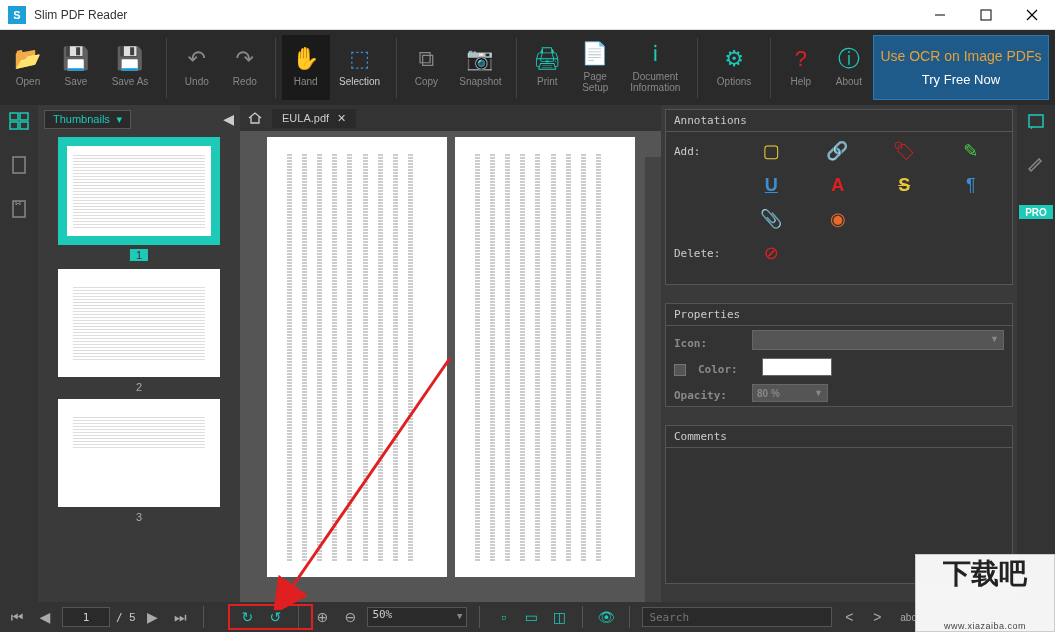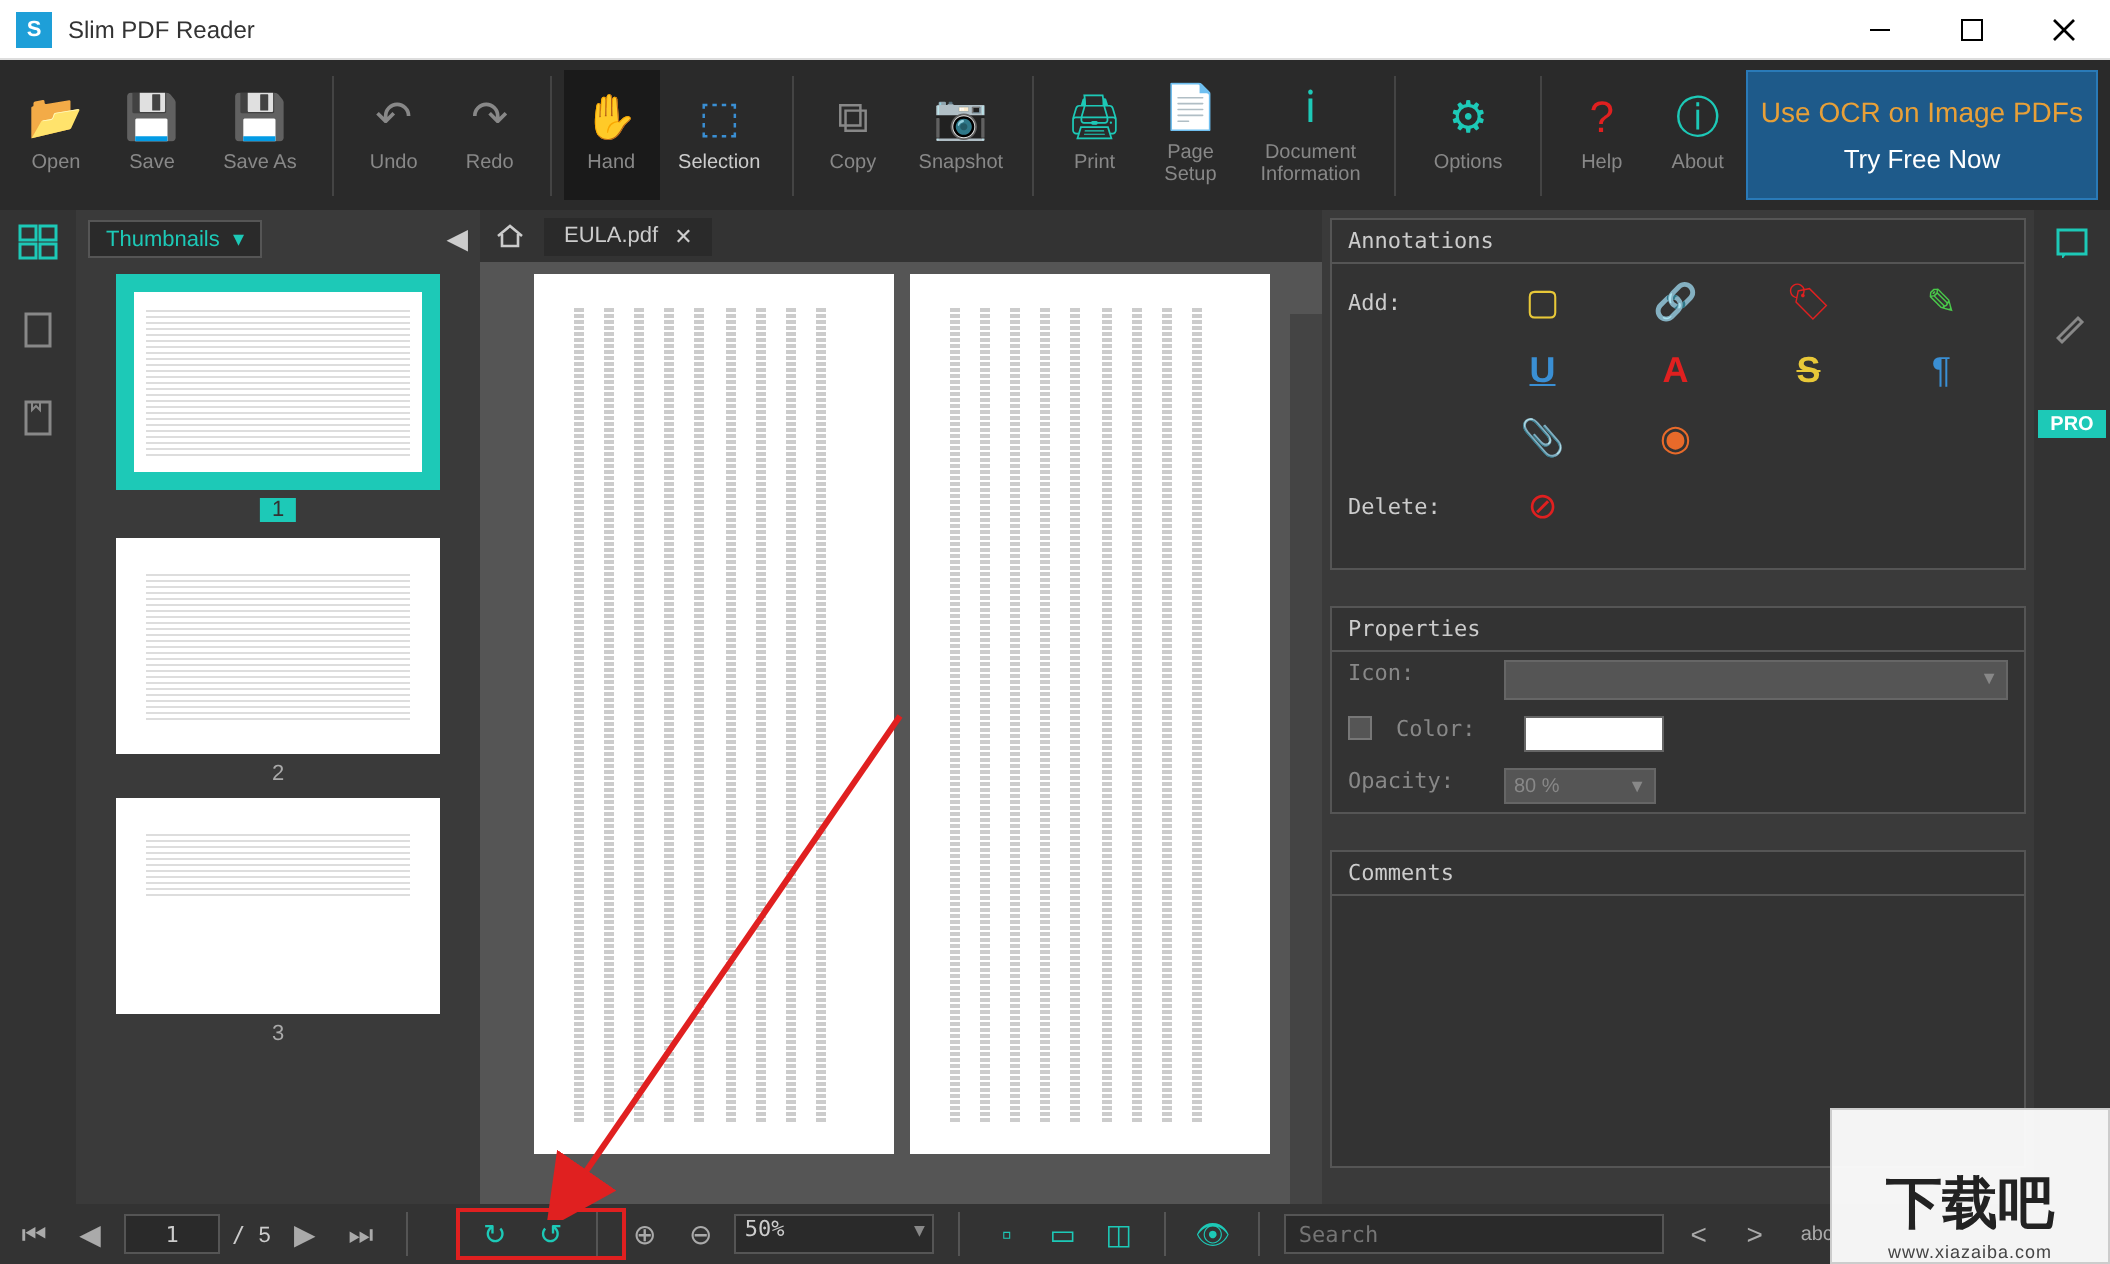--- a/index.html
+++ b/index.html
@@ -72,21 +72,21 @@
 
 
 .rightpanel { width: 356px; background: #3a3a3a; display: flex; flex-direction: column; padding: 4px 4px 0 4px; }
 .panelsection { background: #333; border: 1px solid #555; margin-bottom: 18px; }
 .panelhead { color: #ccc; font-size: 11px; padding: 4px 8px; border-bottom: 1px solid #555; font-family: monospace; }
 .panelbody { padding: 8px 8px; }
 .annrow { display: flex; align-items: center; gap: 0; margin-bottom: 12px; }
 .annlbl { width: 64px; color: #ccc; font-size: 11px; font-family: monospace; }
 .annicons { display: flex; flex: 1; justify-content: space-around; }
 .annic { width: 24px; height: 22px; display: flex; align-items: center; justify-content: center; font-size: 18px; }
-.proprow { display: flex; align-items: flex-start; padding: 4px 8px; gap: 8px; }
+.proprow { display: flex; align-items: flex-end; padding: 4px 8px; gap: 8px; font-weight: bold; }
 .proplbl { width: 70px; color: #888; font-size: 11px; font-family: monospace; }
 .propdrop { flex: 1; background: #555; border: 1px solid #666; height: 20px; position: relative; }
 .propdrop::after { content: "▼"; position: absolute; right: 4px; top: 3px; color: #888; font-size: 9px; }
 .colorbox { width: 70px; height: 18px; background: #fff; border: 1px solid #666; }
 .opacitybox { width: 76px; height: 18px; background: #555; border: 1px solid #666; color: #888; font-size: 10px; padding: 0 4px; display: flex; align-items: center; position: relative; }
 .opacitybox::after { content: "▼"; position: absolute; right: 4px; top: 3px; color: #888; font-size: 9px; }
 .checkbox { width: 12px; height: 12px; background: #555; border: 1px solid #777; margin-right: 4px; }
 
 
 .bottombar { height: 30px; background: #333; display: flex; align-items: center; padding: 0 6px; gap: 6px; position: relative; }
@@ -97,21 +97,21 @@
 .zoomsel { background: #2a2a2a; border: 1px solid #555; color: #ccc; font-size: 11px; width: 100px; height: 20px; font-family: monospace; padding: 0 4px; position: relative; }
 .zoomsel::after { content: "▼"; position: absolute; right: 4px; top: 3px; color: #888; font-size: 9px; }
 .searchbox { background: #2a2a2a; border: 1px solid #555; color: #888; font-size: 11px; width: 190px; height: 20px; font-family: monospace; padding: 0 6px; }
 .bbsep { width: 1px; height: 22px; background: #555; margin: 0 6px; }
 .rothighlight { position: absolute; border: 2px solid #e02020; pointer-events: none; }
 
 
 .redarrow { position: absolute; pointer-events: none; z-index: 100; }
 
 
-.watermark { position: absolute; right: 0; bottom: 0; width: 140px; height: 78px; background: rgba(255,255,255,0.95); border: 1px solid #ccc; display: flex; flex-direction: column; align-items: center; justify-content: flex-end; z-index: 200; }
+.watermark { position: absolute; right: 0; bottom: 0; width: 140px; height: 78px; background: rgba(255,255,255,0.95); border: 1px solid #ccc; display: flex; flex-direction: column; align-items: center; justify-content: space-between; z-index: 200; }
 .watermark .big { font-size: 28px; font-weight: 900; color: #222; font-family: "SimHei", sans-serif; }
 .watermark .url { font-size: 9px; color: #444; letter-spacing: 0.5px; }
 
 svg { display: block; }
 </style>
 </head>
 <body>
 
 <div class="titlebar">
   <div class="logo">S</div>

